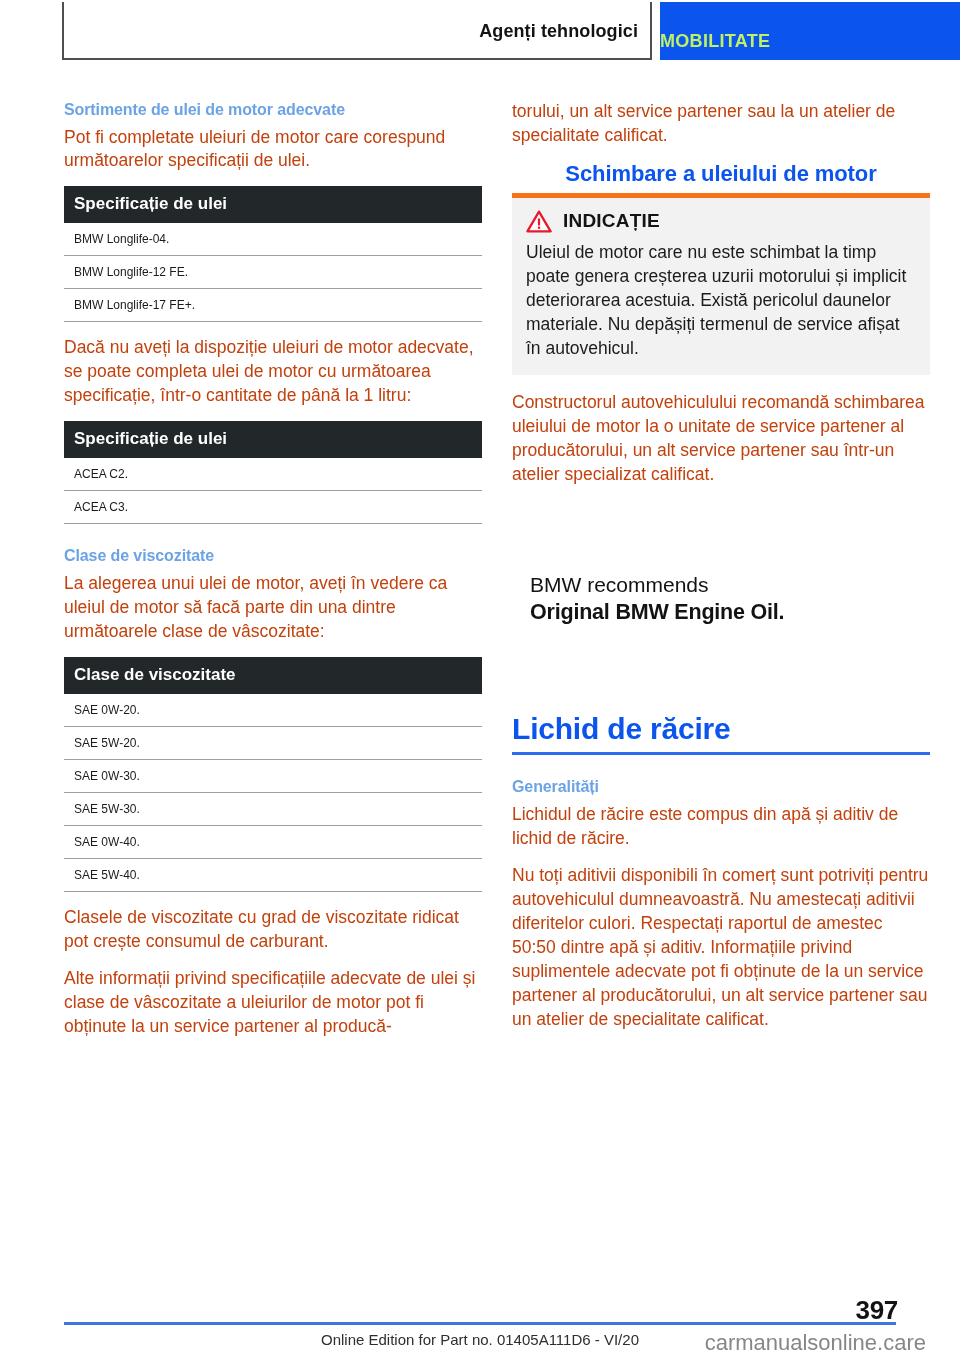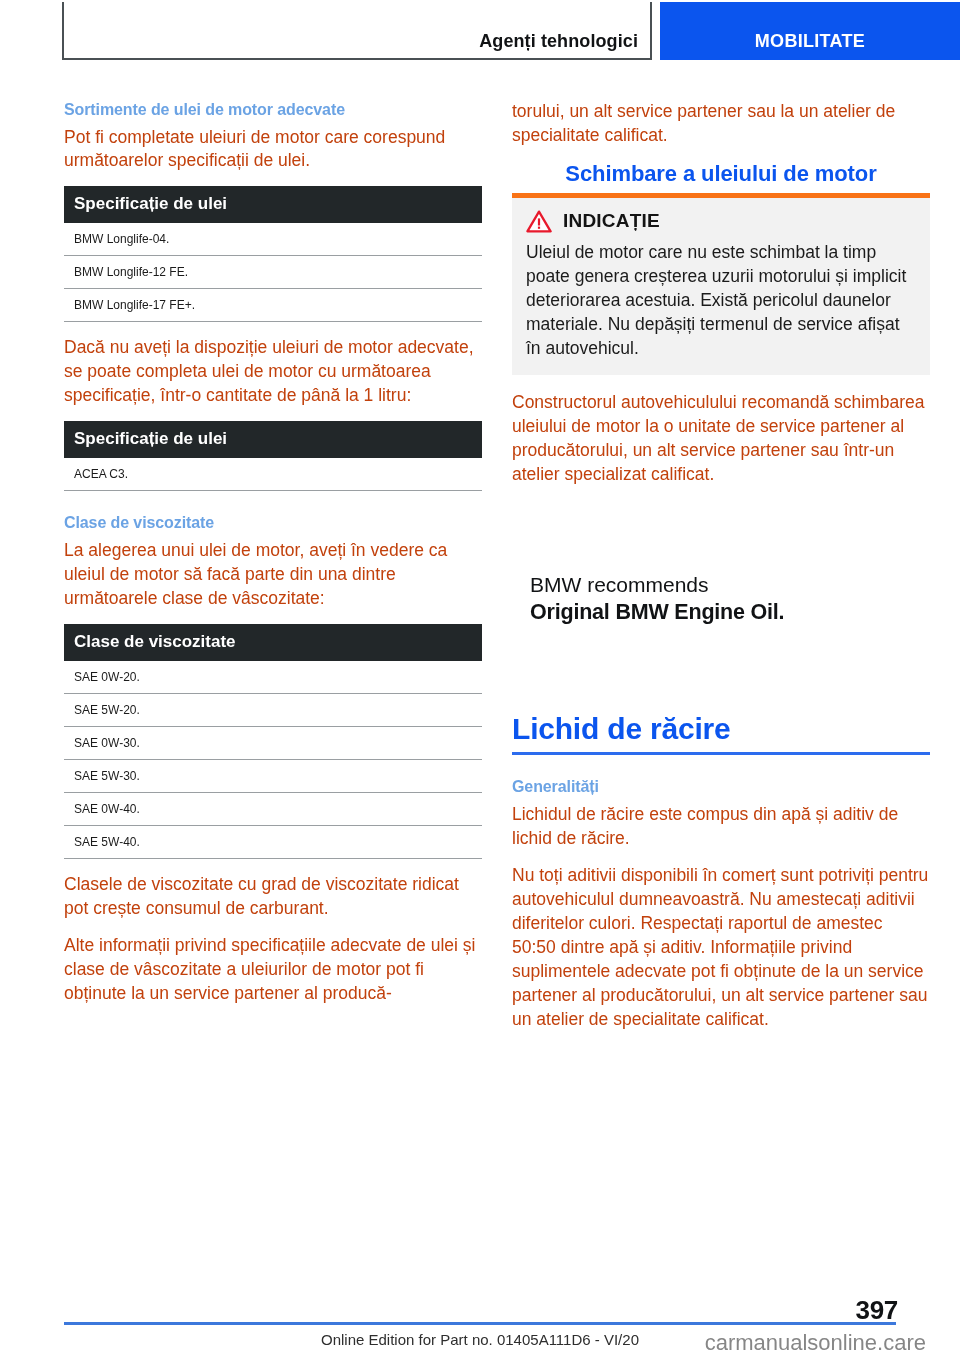--- a/index.html
+++ b/index.html
@@ -28,40 +28,39 @@
     left: 62px; top: 2px;
     width: 590px; height: 58px;
     border: 2px solid #4a5054;
     border-top: none;
     box-sizing: border-box;
     background: #ffffff;
   }
   .header-tab-label {
     position: absolute;
     right: 12px;
-    bottom: 6px;
+    bottom: 16px;
     font-size: 18px;
     font-weight: 700;
     color: #111315;
     letter-spacing: .1px;
   }
   .header-chapter {
     position: absolute;
     left: 660px; top: 2px;
     width: 300px; height: 58px;
     background: #0B55EE;
   }
   .header-chapter-label {
     position: absolute;
     left: 0; right: 0;
     bottom: 8px;
-    text-align: center;
     font-size: 18px;
     font-weight: 700;
-    color: #ffffff;
+    color: #bef264;
     letter-spacing: .3px;
   }
 
   
   .col {
     position: absolute;
     top: 100px;
     width: 418px;
   }
   .col-left  { left: 64px; }
@@ -225,20 +224,21 @@
     <div class="tbl-head">Specificație de ulei</div>
     <div class="tbl-row">BMW Longlife-04.</div>
     <div class="tbl-row">BMW Longlife-12 FE.</div>
     <div class="tbl-row">BMW Longlife-17 FE+.</div>
   </div>
 
   <p class="body">Dacă nu aveți la dispoziție uleiuri de motor adecvate, se poate completa ulei de motor cu următoarea specificație, într-o cantitate de până la 1 litru:</p>
 
   <div class="tbl">
     <div class="tbl-head">Specificație de ulei</div>
+    <div class="tbl-row">ACEA C2.</div>
     <div class="tbl-row">ACEA C3.</div>
   </div>
 
   <h3 class="sub">Clase de viscozitate</h3>
   <p class="body">La alegerea unui ulei de motor, aveți în vedere ca uleiul de motor să facă parte din una dintre următoarele clase de vâscozitate:</p>
 
   <div class="tbl">
     <div class="tbl-head">Clase de viscozitate</div>
     <div class="tbl-row">SAE 0W-20.</div>
     <div class="tbl-row">SAE 5W-20.</div>

